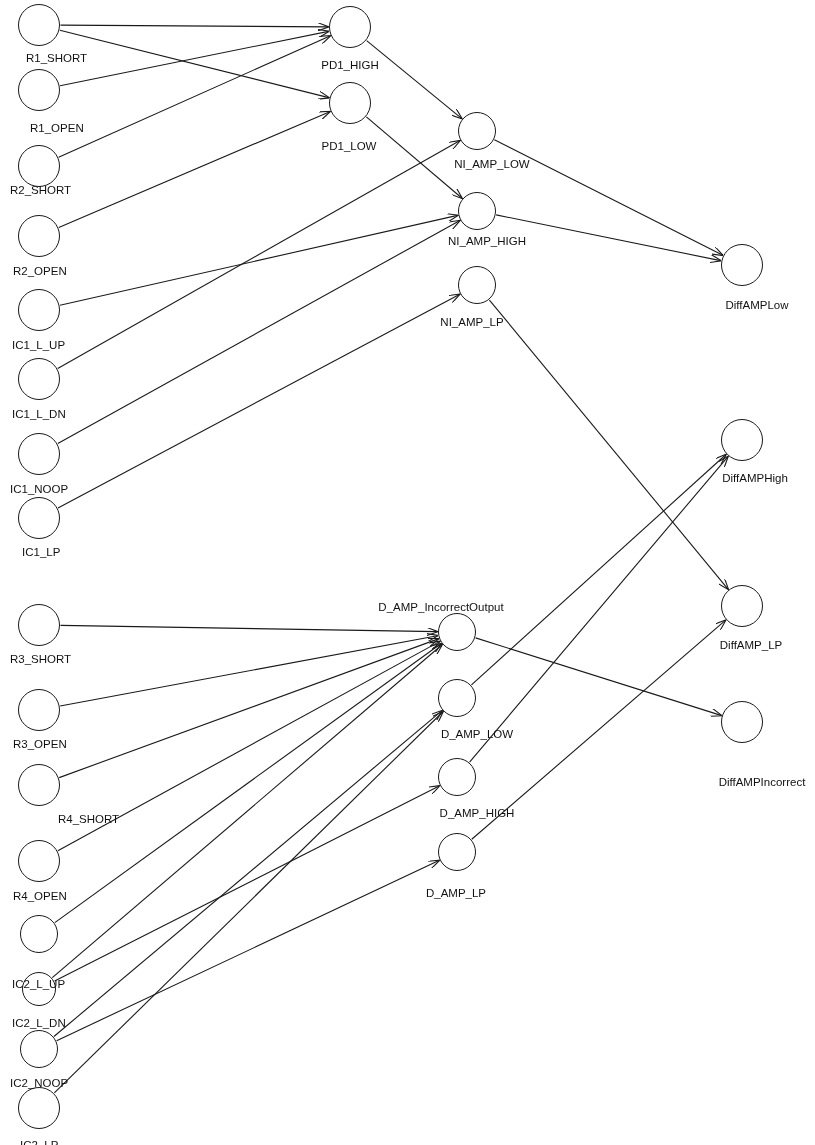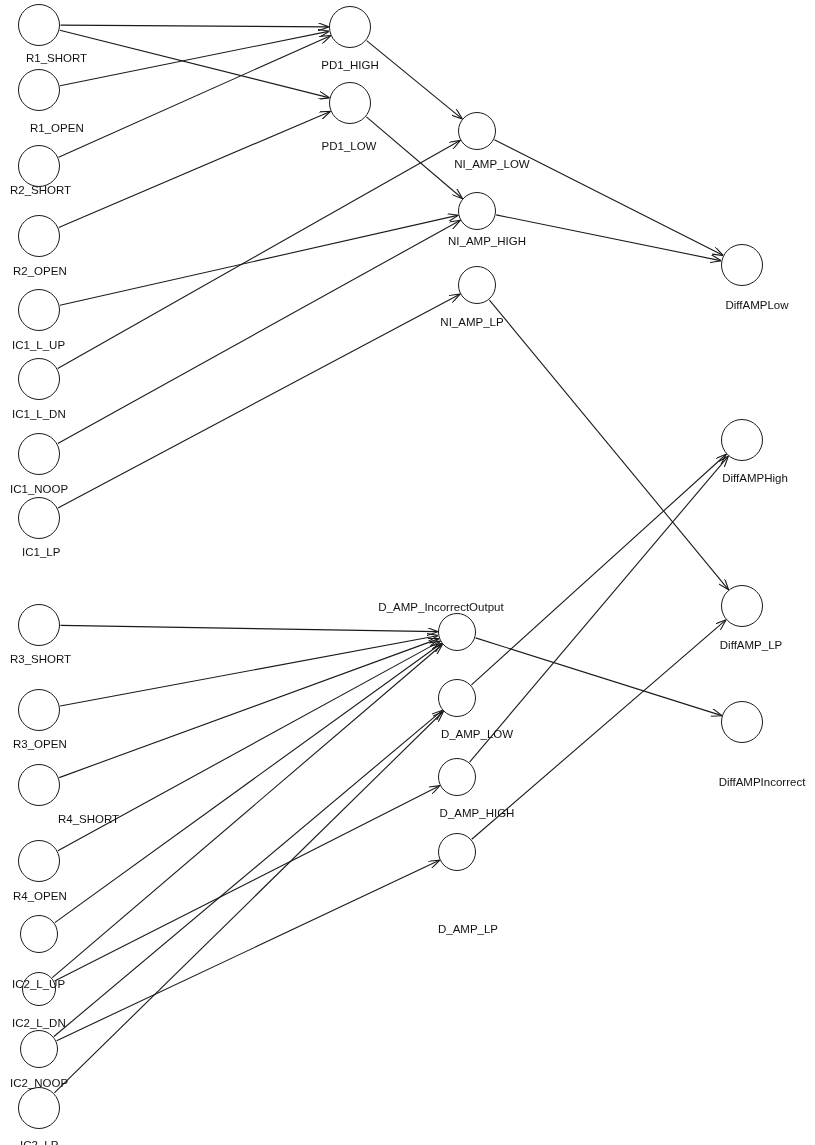--- a/index.html
+++ b/index.html
@@ -130,19 +130,19 @@
       <div class="node-label" style="left: 10px; top: 1077px; color: rgb(17, 17, 17);">IC2_NOOP</div>
       <div class="node-label" style="left: 20px; top: 1139px; color: rgb(17, 17, 17);">IC2_LP</div>
       <div class="node-label label-center" style="left: 350px; top: 59px; color: rgb(17, 17, 17);">PD1_HIGH</div>
       <div class="node-label label-center" style="left: 349px; top: 140px; color: rgb(17, 17, 17);">PD1_LOW</div>
       <div class="node-label label-center" style="left: 492px; top: 158px; color: rgb(17, 17, 17);">NI_AMP_LOW</div>
       <div class="node-label label-center" style="left: 487px; top: 235px; color: rgb(17, 17, 17);">NI_AMP_HIGH</div>
       <div class="node-label label-center" style="left: 472px; top: 316px; color: rgb(17, 17, 17);">NI_AMP_LP</div>
       <div class="node-label label-center" style="left: 441px; top: 601px; color: rgb(17, 17, 17);">D_AMP_IncorrectOutput</div>
       <div class="node-label label-center" style="left: 477px; top: 728px; color: rgb(17, 17, 17);">D_AMP_LOW</div>
       <div class="node-label label-center" style="left: 477px; top: 807px; color: rgb(17, 17, 17);">D_AMP_HIGH</div>
-      <div class="node-label label-center" style="left: 468px; top: 887px; color: rgb(17, 17, 17); margin-top: 36px;">D_AMP_LP</div>
+      <div class="node-label label-center" style="left: 456px; top: 887px; color: rgb(17, 17, 17);">D_AMP_LP</div>
       <div class="node-label label-center" style="left: 757px; top: 299px; color: rgb(17, 17, 17);">DiffAMPLow</div>
       <div class="node-label label-center" style="left: 755px; top: 472px; color: rgb(17, 17, 17);">DiffAMPHigh</div>
       <div class="node-label label-center" style="left: 751px; top: 639px; color: rgb(17, 17, 17);">DiffAMP_LP</div>
       <div class="node-label label-center" style="left: 762px; top: 776px; color: rgb(17, 17, 17);">DiffAMPIncorrect</div>
     </div>
 </div>
 
 </body></html>

